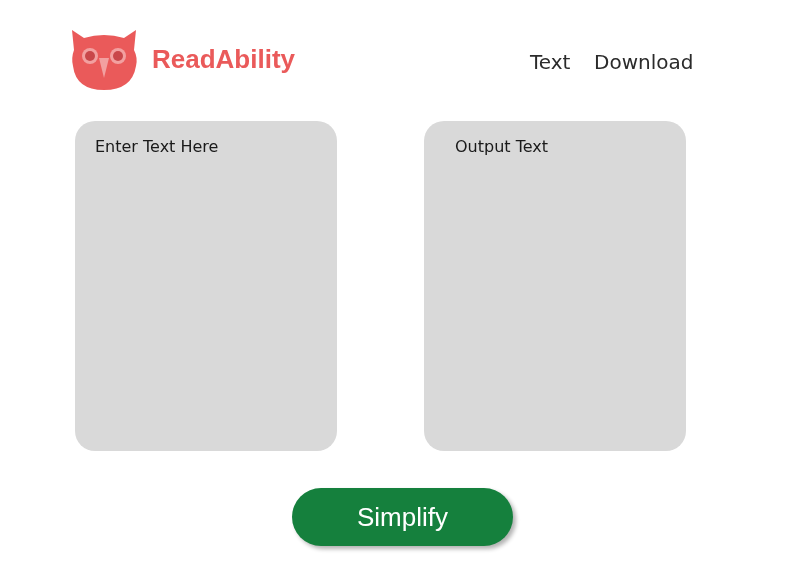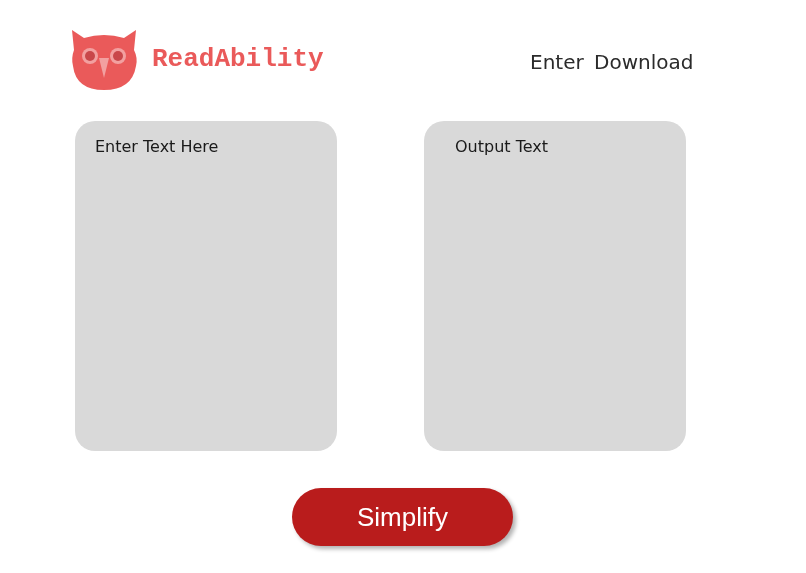--- a/index.html
+++ b/index.html
@@ -3,61 +3,61 @@
   <meta charset="utf-8">
   <style>
     html, body { margin: 0; padding: 0; }
     body {
       width: 806px; height: 573px; background: #ffffff; position: relative; overflow: hidden;
       font-family: "Liberation Sans", "DejaVu Sans", sans-serif;
     }
     .logo { position: absolute; left: 70px; top: 28px; width: 68px; height: 64px; }
     .brand {
       position: absolute; left: 152px; top: 44px; font-size: 26px; font-weight: bold;
-      color: #ea5a5a; letter-spacing: 0px; font-family: Liberation Mono, monospace;
+      color: #ea5a5a; letter-spacing: 0px;
     }
     .nav { position: absolute; top: 50px; font-size: 21px; color: #2b2b2b; cursor: pointer; font-family: "DejaVu Sans", sans-serif; font-size: 20px; }
     .nav-home { left: 530px; }
     .nav-download { left: 594px; }
     .panel {
       position: absolute; top: 121px; width: 262px; height: 330px;
       background: #d9d9d9; border-radius: 20px; box-sizing: border-box;
     }
     .panel-input { left: 75px; }
     .panel-output { left: 424px; }
     .panel textarea {
       width: 100%; height: 100%; background: transparent; border: none; resize: none; outline: none;
       box-sizing: border-box; font-family: "DejaVu Sans", sans-serif; font-size: 16px; color: #1a1a1a;
       padding: 16px 20px;
     }
     .panel-input textarea { padding-left: 20px; }
     .panel-output textarea { padding-left: 31px; border-radius: 32px; }
     .panel textarea::placeholder { color: #1a1a1a; opacity: 1; }
     .btn {
       position: absolute; left: 292px; top: 488px; width: 221px; height: 58px;
-      background: #b91c1c; border-radius: 29px; border: none; color: #ffffff;
+      background: #15803d; border-radius: 29px; border: none; color: #ffffff;
       font-family: "Liberation Sans", sans-serif; font-size: 26px;
       box-shadow: 3px 3px 4px rgba(0,0,0,0.3); cursor: pointer;
       display: flex; align-items: center; justify-content: center;
     }
   </style>
 </head>
 <body>
 
 <svg class="logo" viewBox="0 0 68 64">
   <path d="M2 2 L14 10 Q34 4 54 10 L66 2 L64 22 Q68 30 66 38 Q62 62 34 62 Q6 62 3 38 Q1 30 4 22 Z" fill="#ea5a5a"></path>
   <circle cx="20" cy="28" r="8" fill="#f2a0a0"></circle>
   <circle cx="20" cy="28" r="5" fill="#c9474a"></circle>
   <circle cx="48" cy="28" r="8" fill="#f2a0a0"></circle>
   <circle cx="48" cy="28" r="5" fill="#c9474a"></circle>
   <path d="M29 30 L39 30 L34 50 Z" fill="#f2a0a0"></path>
 </svg>
 <div class="brand">ReadAbility</div>
 
-<div class="nav nav-home">Enter</div>
+<div class="nav nav-home">Text</div>
 <div class="nav nav-download">Download</div>
 
 <div class="panel panel-input">
   <textarea placeholder="Enter Text Here" style=""></textarea>
 </div>
 
 <div class="panel panel-output">
   <textarea readonly="" placeholder="Output Text" style=""></textarea>
 </div>
 

